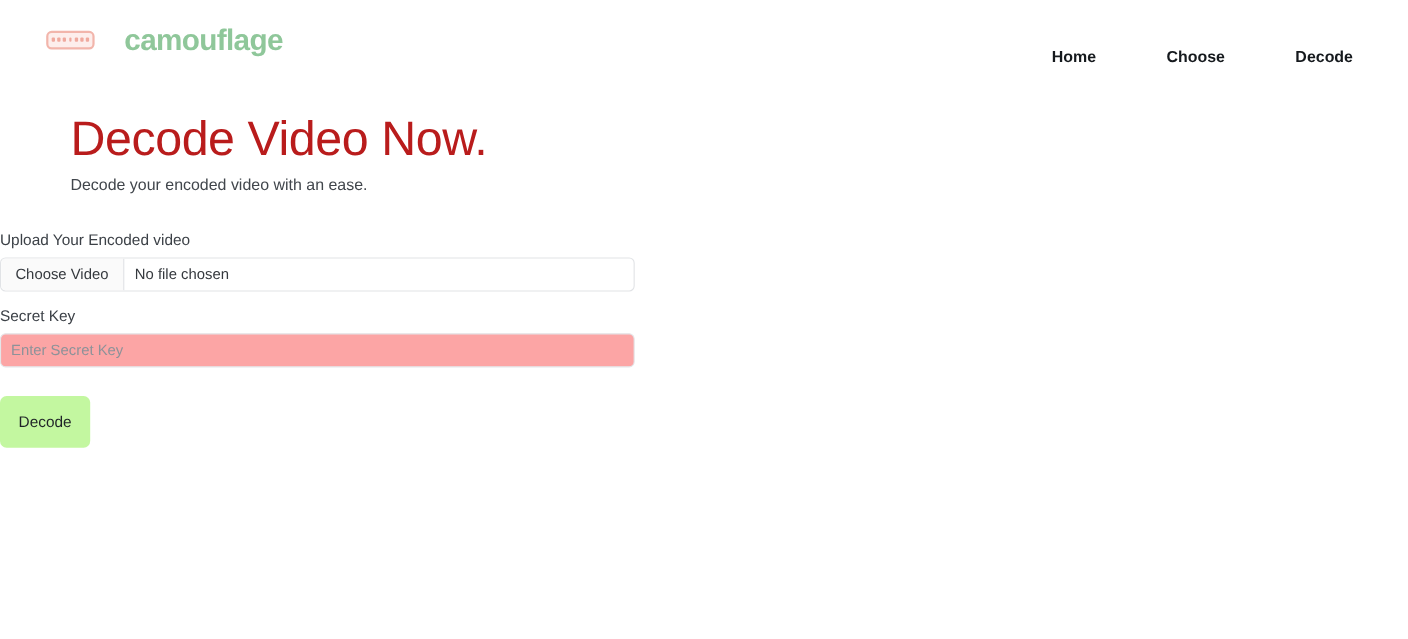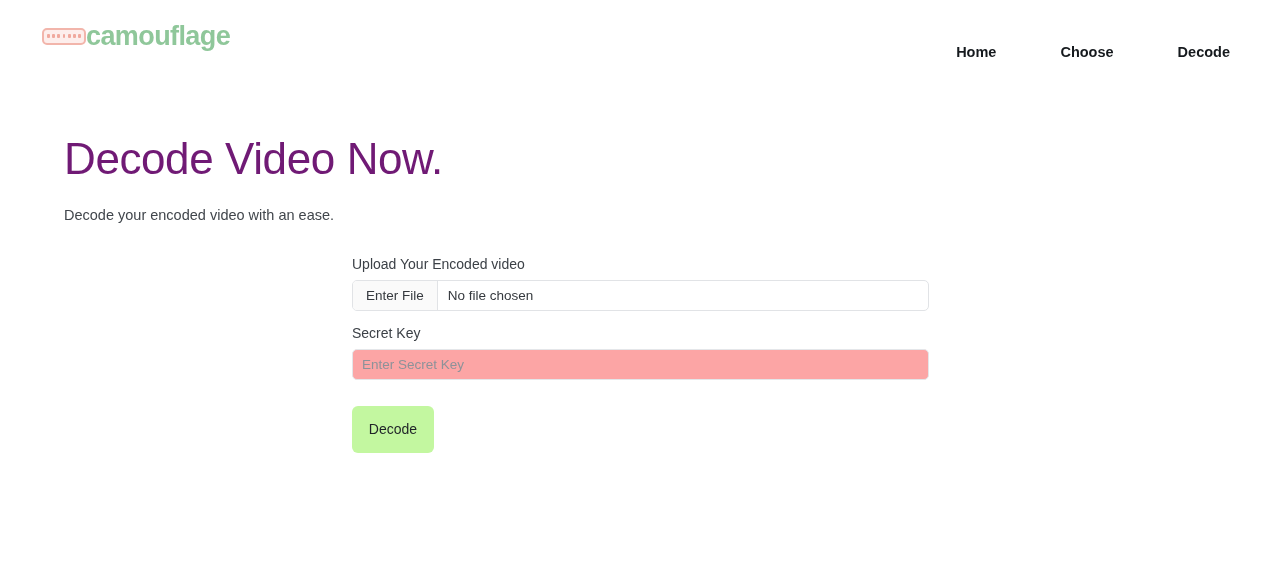--- a/index.html
+++ b/index.html
@@ -17,21 +17,21 @@
     height: 72px;
     display: flex;
     align-items: center;
     justify-content: space-between;
     padding: 0 18px 0 42px;
   }
 
   .brand {
     display: flex;
     align-items: center;
-    gap: 0;
+    gap: 27px;
     text-decoration: none;
   }
 
   .brand-mark {
     width: 44px;
     height: 17px;
     border: 2px solid #f2b5ab;
     border-radius: 5px;
     background: #fdeeec;
     display: flex;
@@ -75,37 +75,35 @@
   }
 
   
   .hero {
     padding: 30px 0 0 64px;
   }
 
   .hero-title {
     font-size: 44px;
     font-weight: normal;
-    color: #701a75;
+    color: #b91c1c;
     letter-spacing: -0.4px;
     line-height: 1.15;
-    margin-top: 32px;
   }
 
   .hero-subtitle {
-    margin-top: 22px;
+    margin-top: 8px;
     font-size: 14.5px;
     color: #41464c;
     font-weight: normal;
   }
 
   
   .form-wrap {
     margin-top: 33px;
-    padding-left: 352px;
   }
 
   .form-area { width: 577px; }
 
   .field { margin-bottom: 14px; }
 
   .field-label {
     display: block;
     font-size: 14px;
     color: #3c4147;
@@ -207,21 +205,21 @@
     <h1 class="hero-title">Decode Video Now.</h1>
     <p class="hero-subtitle">Decode your encoded video with an ease.</p>
   </section>
 
   <section class="form-wrap">
     <form class="form-area">
 
       <div class="field">
         <label class="field-label">Upload Your Encoded video</label>
         <div class="file-control">
-          <button type="button" class="file-button">Enter File</button>
+          <button type="button" class="file-button">Choose Video</button>
           <span class="file-status">No file chosen</span>
         </div>
       </div>
 
       <div class="field">
         <label class="field-label">Secret Key</label>
         <input type="text" class="text-input" placeholder="Enter Secret Key" style="">
       </div>
 
       <button type="submit" class="submit-button">Decode</button>

